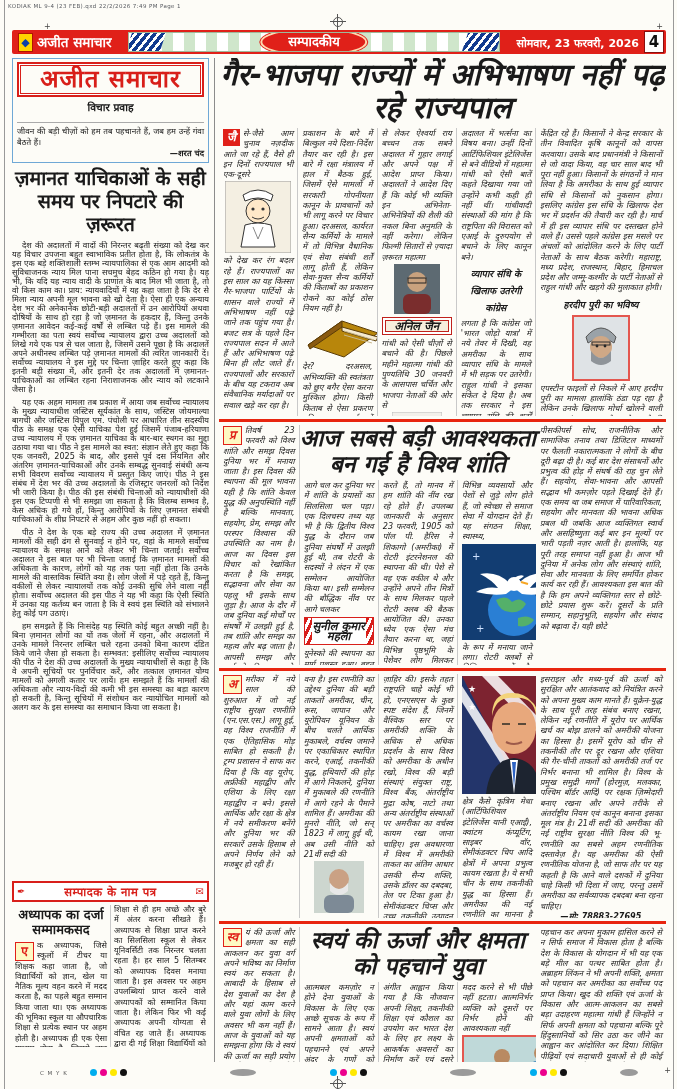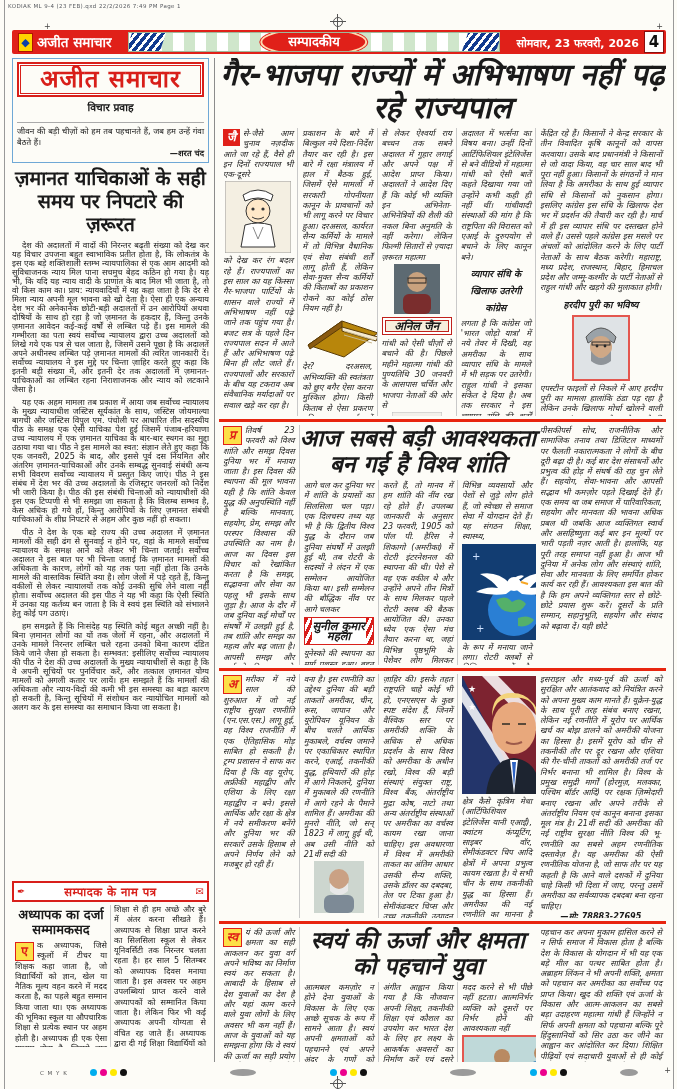--- a/index.html
+++ b/index.html
@@ -64,21 +64,21 @@
   .lead-headline{font-weight:bold;font-size:30px;line-height:33px;text-align:center;margin:0 0 4px;}
   .band-headline{font-weight:bold;font-size:23px;line-height:26px;text-align:center;margin:0 0 3px;}
   .cols{display:flex;align-items:stretch;}
   .col{flex:1;padding:0 4px;font-size:8.1px;line-height:10.3px;text-align:justify;overflow:hidden;}
   .col+.col{border-left:1px solid #c9c9c9;}
   .col.wide{flex:0 0 122px;}
   .subhead{font-weight:bold;font-size:9.3px;line-height:17px;text-align:center;margin:3px 0 2px;}
   .dropcap{float:left;width:17px;height:17px;margin:1px 3px 0 0;display:flex;align-items:center;justify-content:center;
     font-weight:bold;font-size:12px;}
   .dropcap.redbox{background:#e02019;color:#fff;}
-  .dropcap.outline{border:1.5px solid #e02019;color:#e02019;background:#fde047;}
+  .dropcap.outline{border:1.5px solid #e02019;color:#e02019;background:#fef9c3;}
   .author-box{border:1.5px solid #c0211c;background:#f7eedd;box-shadow:inset 0 0 0 2px #fff,inset 0 0 0 3px #c0211c;
     text-align:center;font-weight:bold;font-size:11.5px;padding:3px 2px;margin:3px 0;}
   .author-box.slant{background:#fff;box-shadow:none;border:1.5px solid #d81f1a;position:relative;}
   .author-box.slant:before,.author-box.slant:after{content:"";position:absolute;top:0;bottom:0;width:7px;
     background:repeating-linear-gradient(115deg,#d81f1a 0 3px,#fff 3px 6px);}
   .author-box.slant:before{left:0;} .author-box.slant:after{right:0;}
   .figure{display:block;margin:2px auto;}
   .red-frame{border:2px solid #e4574f;}
   .phone{font-weight:bold;text-align:center;}
 

